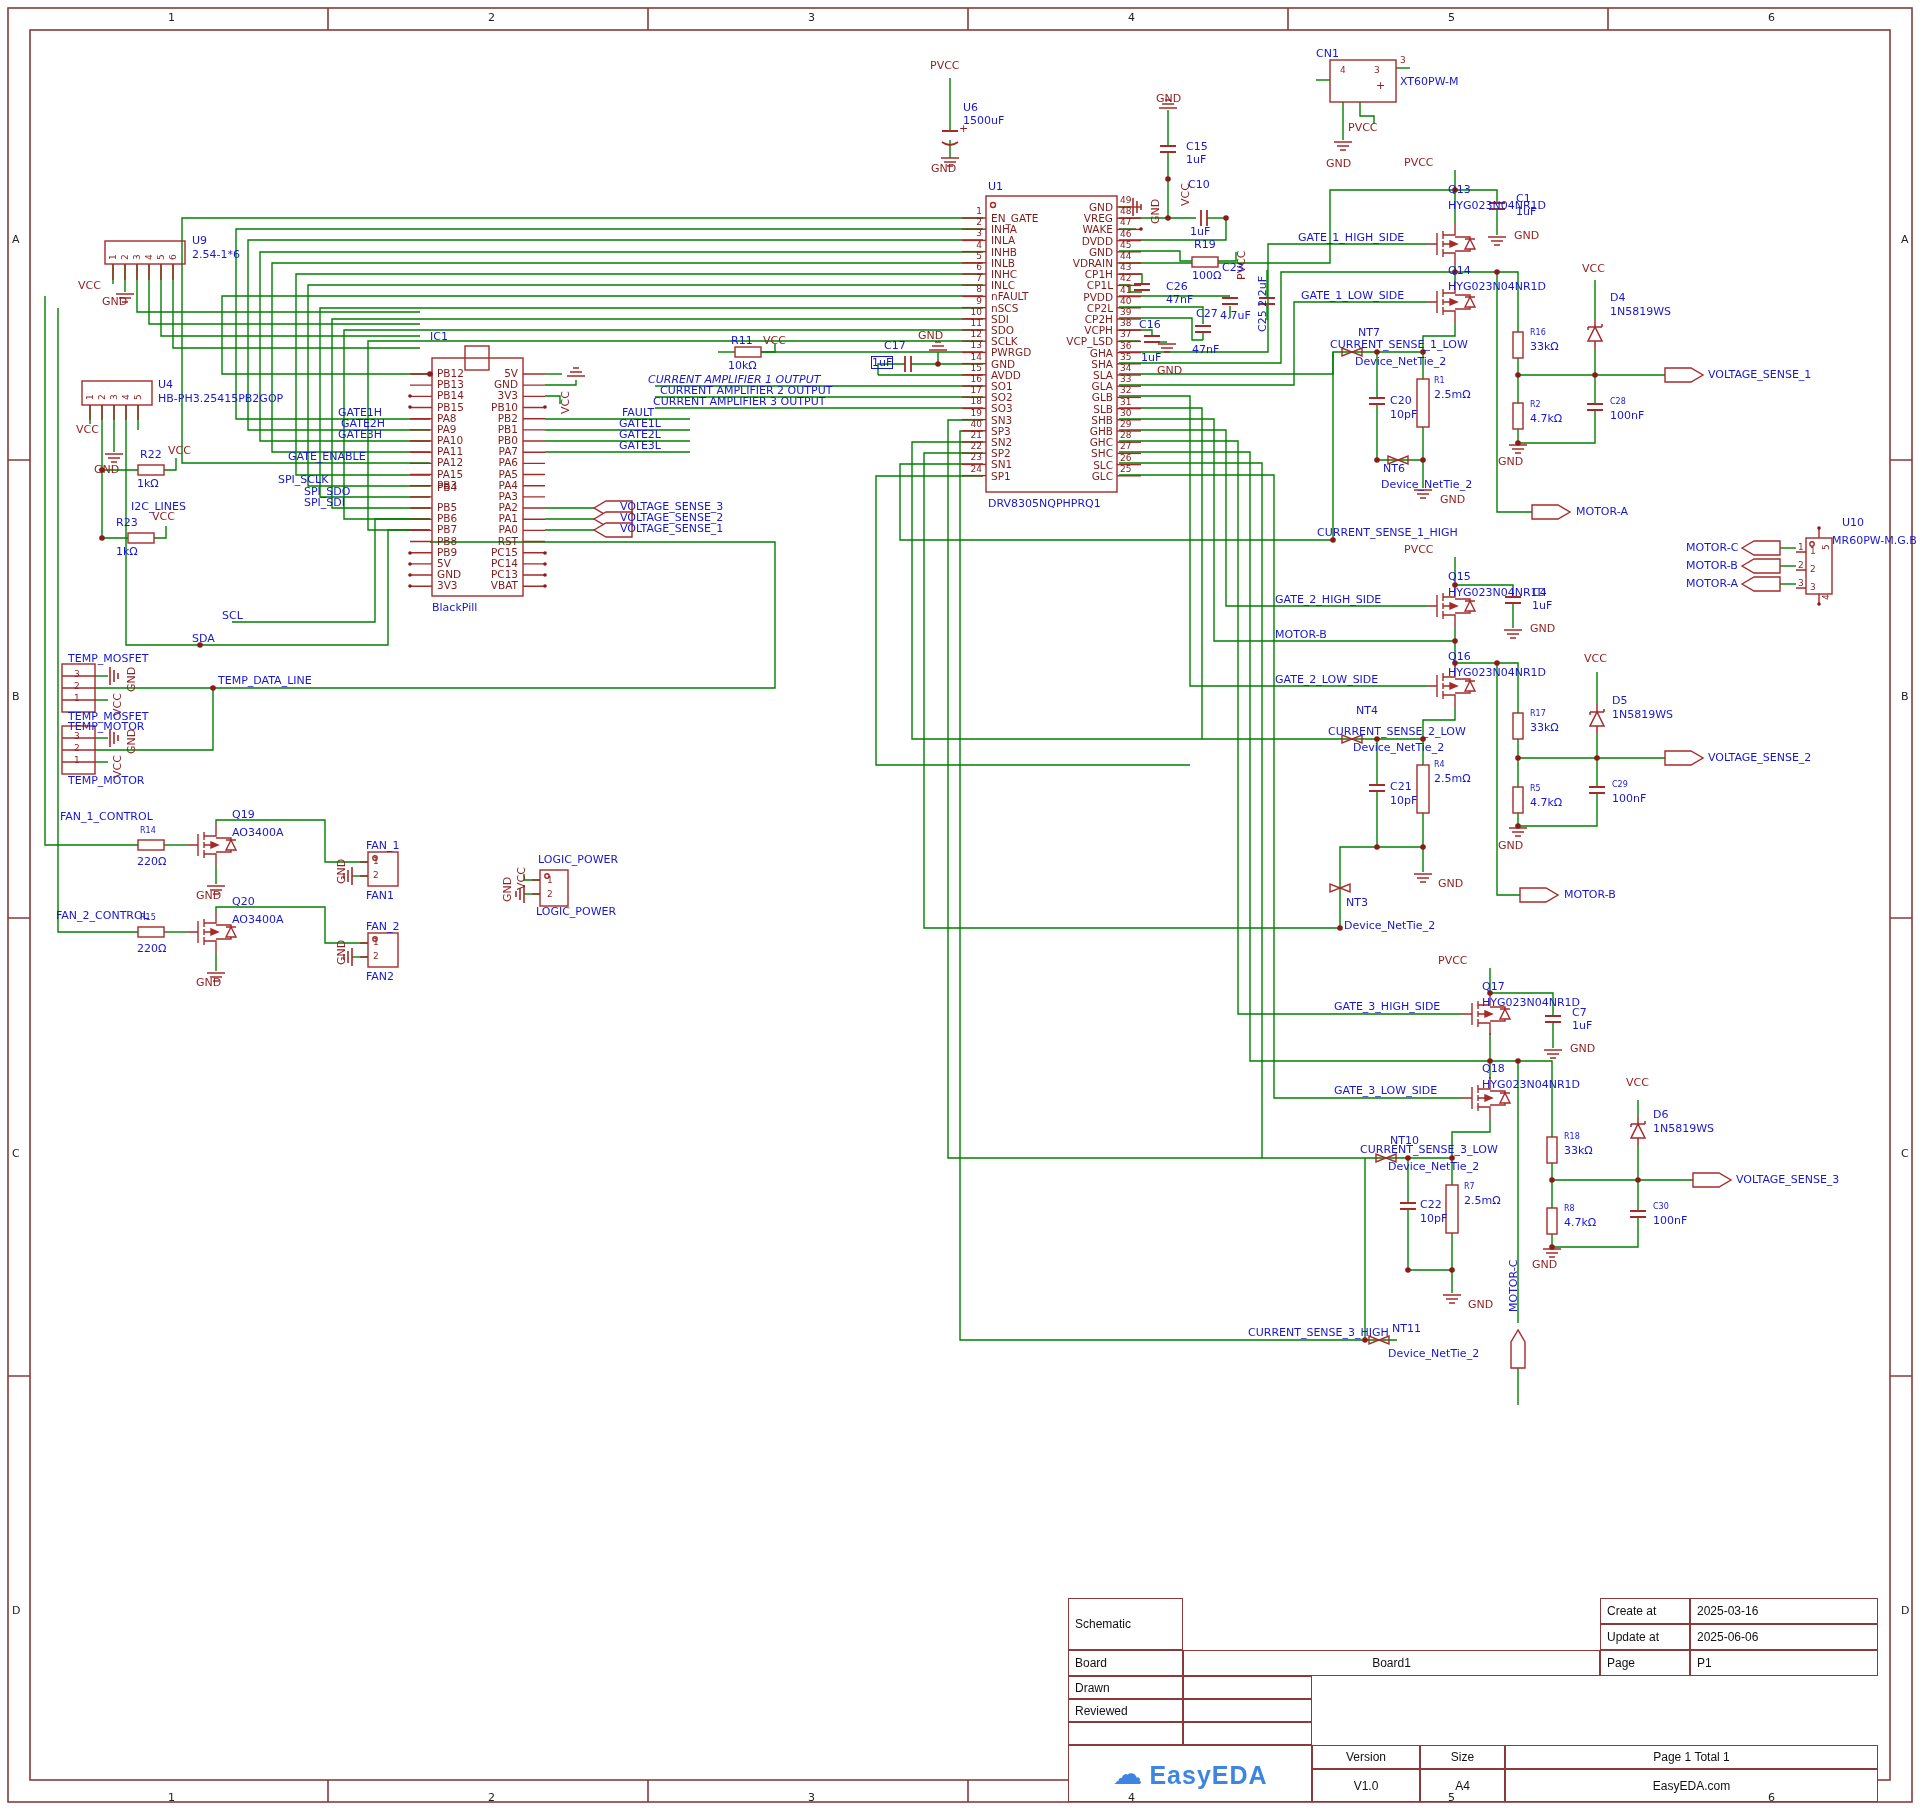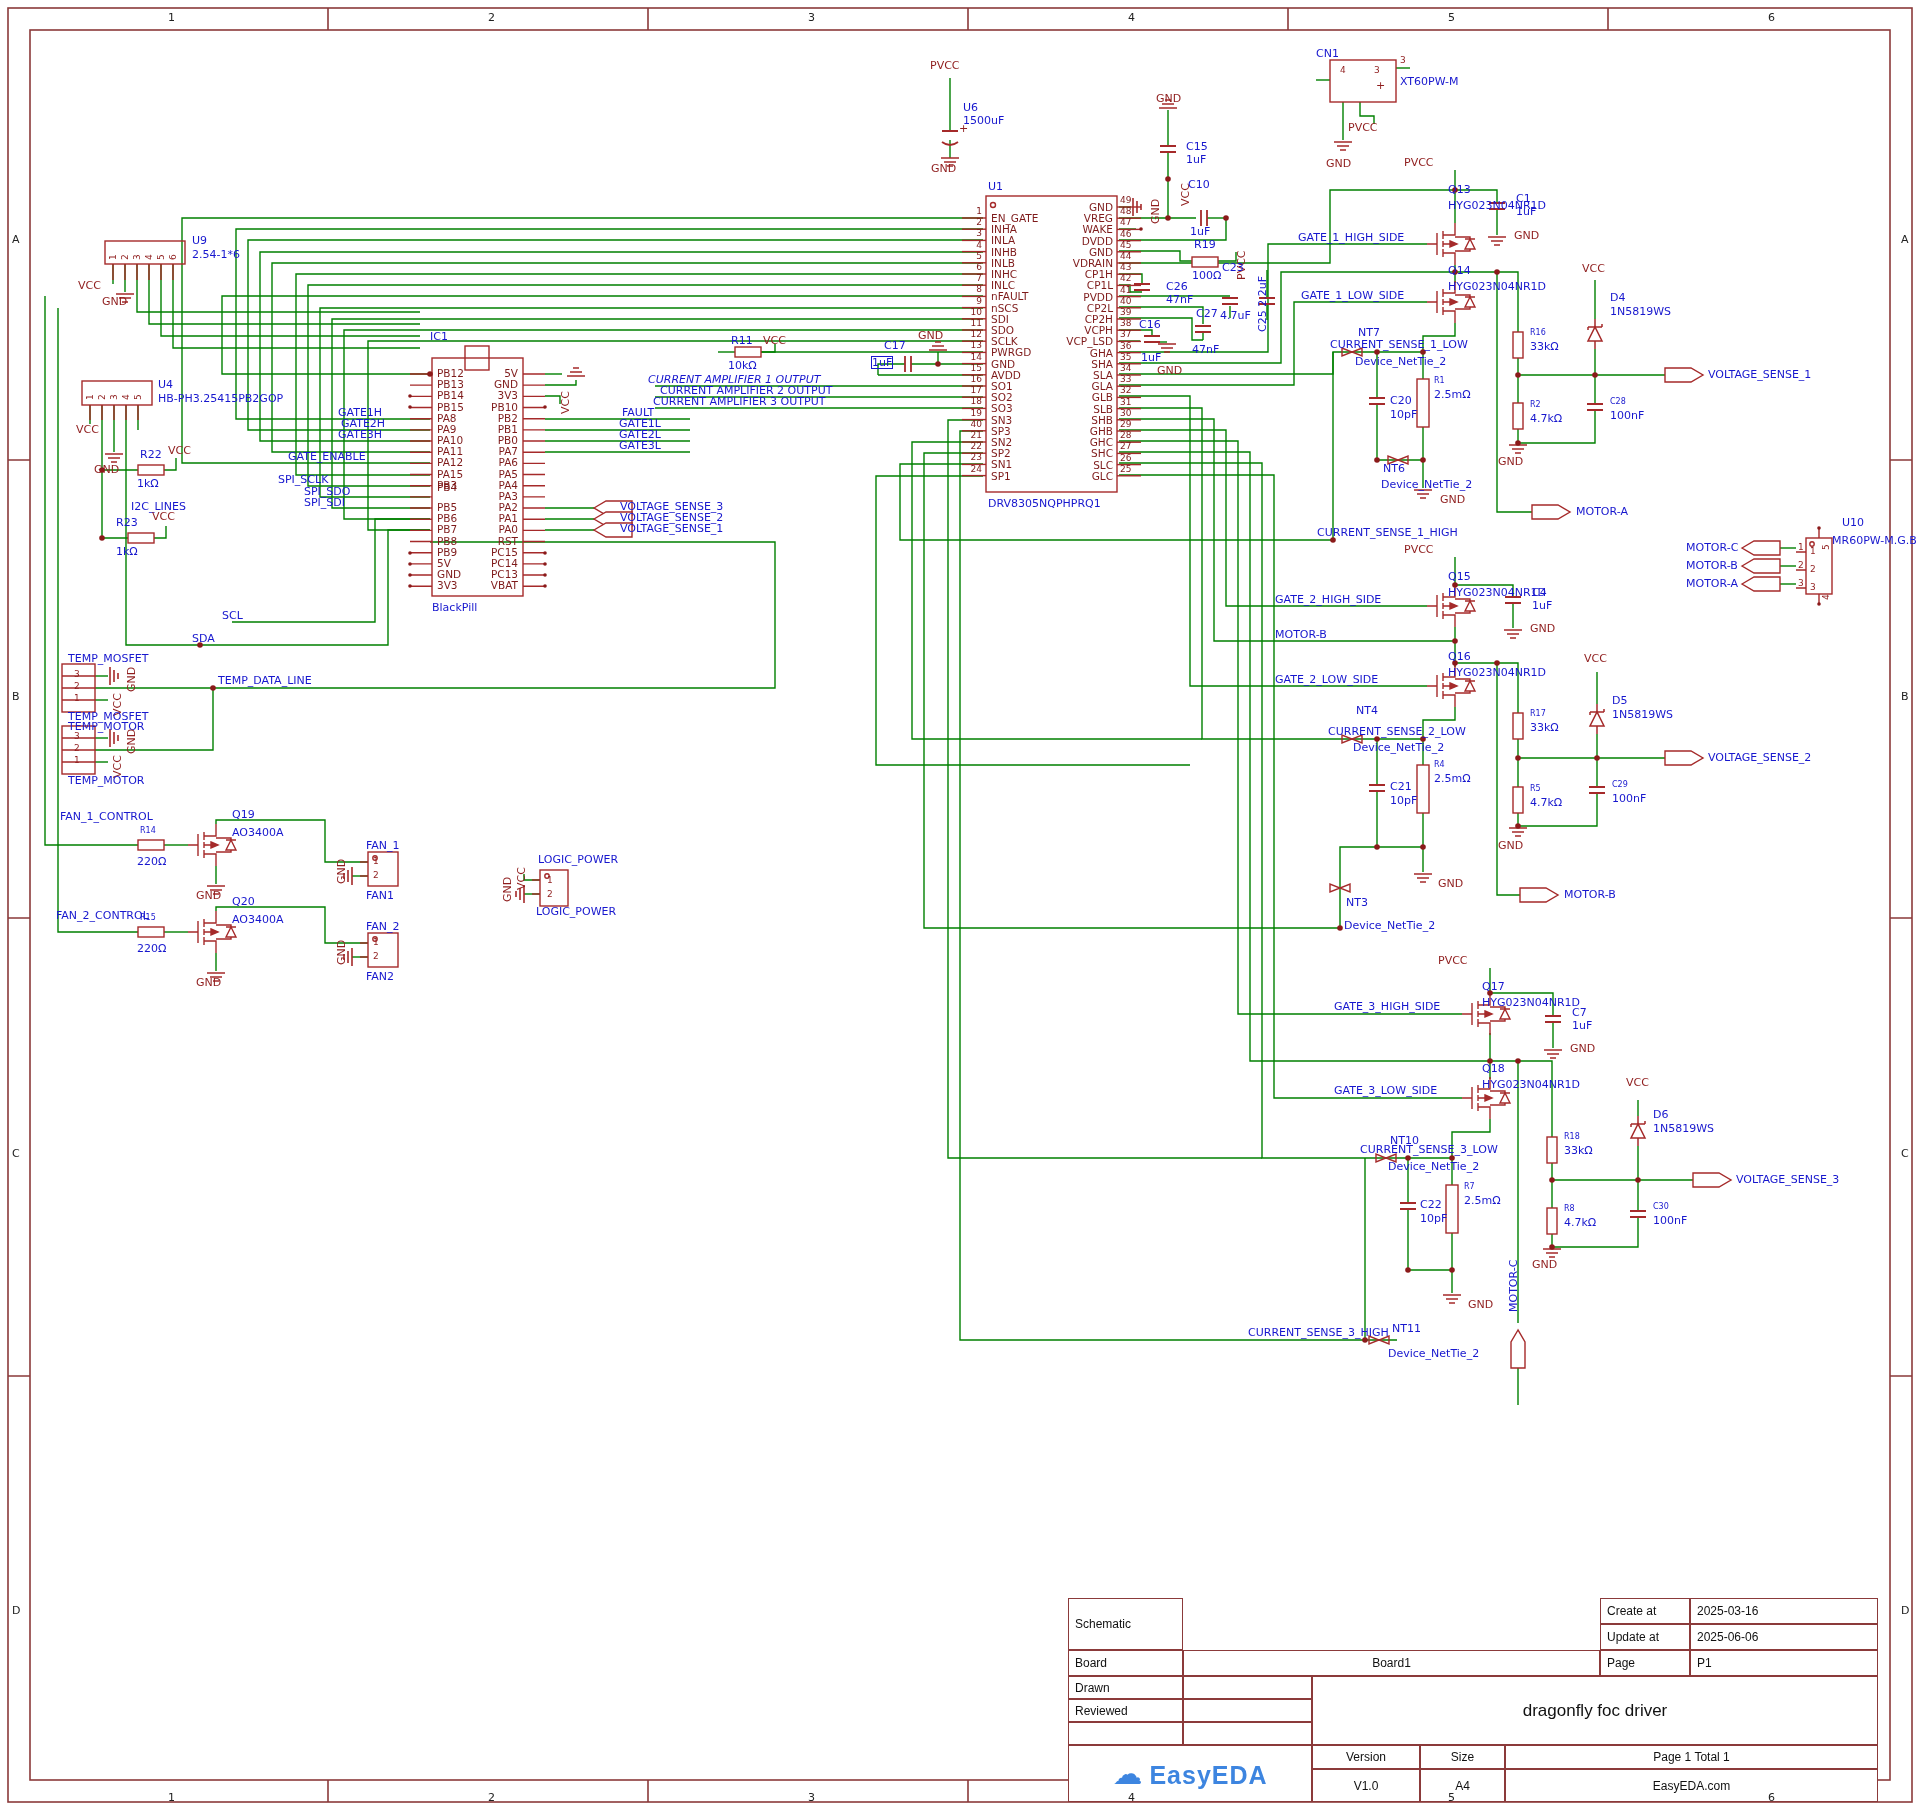--- a/index.html
+++ b/index.html
@@ -523,21 +523,20 @@
       <div class="cell" style="left: 0px; top: 52px; width: 115px; height: 26px;">Board</div>
       <div class="cell cc" style="left: 115px; top: 52px; width: 417px; height: 26px;">Board1</div>
       <div class="cell" style="left: 532px; top: 52px; width: 90px; height: 26px;">Page</div>
       <div class="cell" style="left: 622px; top: 52px; width: 188px; height: 26px;">P1</div>
       <div class="cell" style="left: 0px; top: 78px; width: 115px; height: 23px;">Drawn</div>
       <div class="cell" style="left: 115px; top: 78px; width: 129px; height: 23px;"></div>
       <div class="cell" style="left: 0px; top: 101px; width: 115px; height: 23px;">Reviewed</div>
       <div class="cell" style="left: 115px; top: 101px; width: 129px; height: 23px;"></div>
       <div class="cell" style="left: 0px; top: 124px; width: 115px; height: 23px;"></div>
       <div class="cell" style="left: 115px; top: 124px; width: 129px; height: 23px;"></div>
-      <div class="cell cc big" style="left: 244px; top: 78px; width: 566px; height: 69px;">dragonfly foc driver</div>
       <div class="cell cc" style="left: 0px; top: 147px; width: 244px; height: 57px;">
         <span class="logo"><span class="cl">☁</span>EasyEDA</span>
       </div>
       <div class="cell cc" style="left: 244px; top: 147px; width: 108px; height: 24px;">Version</div>
       <div class="cell cc" style="left: 352px; top: 147px; width: 85px; height: 24px;">Size</div>
       <div class="cell cc" style="left: 437px; top: 147px; width: 373px; height: 24px;">Page 1 Total 1</div>
       <div class="cell cc" style="left: 244px; top: 171px; width: 108px; height: 33px;">V1.0</div>
       <div class="cell cc" style="left: 352px; top: 171px; width: 85px; height: 33px;">A4</div>
       <div class="cell cc" style="left: 437px; top: 171px; width: 373px; height: 33px;">EasyEDA.com</div>
     </div>

